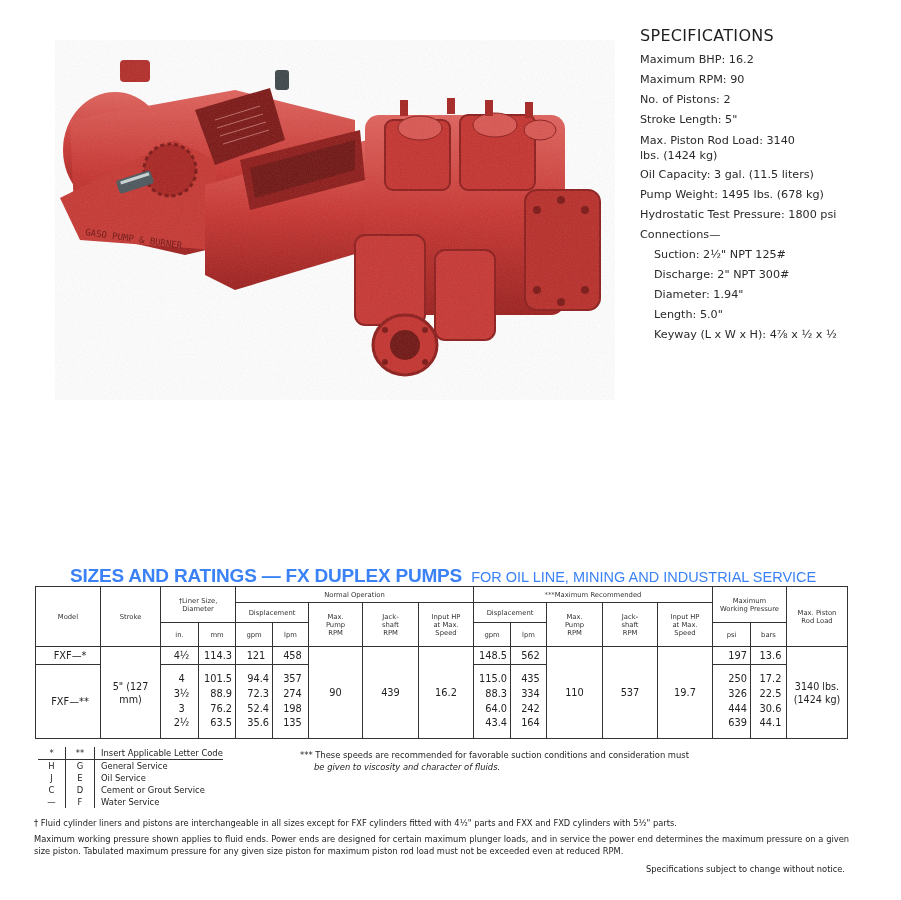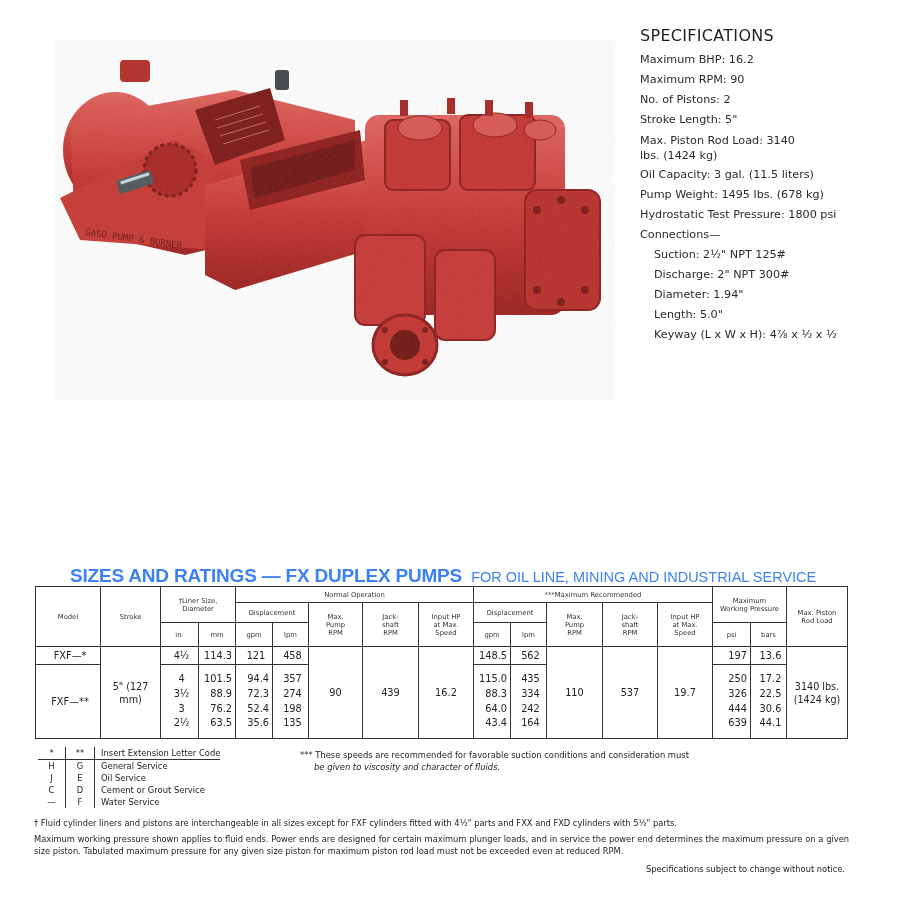--- a/index.html
+++ b/index.html
@@ -284,21 +284,21 @@
   </tr>
 </tbody>
   </table>
 
 <div id="legend" class="abs">
   <table>
     <tbody>
         <tr class="head">
       <td class="c1">*</td>
       <td class="c2">**</td>
-      <td class="c3">Insert Extension Letter Code</td>
+      <td class="c3">Insert Applicable Letter Code</td>
     </tr>
     <tr>
       <td class="c1">H</td>
       <td class="c2">G</td>
       <td class="c3">General Service</td>
     </tr>
     <tr>
       <td class="c1">J</td>
       <td class="c2">E</td>
       <td class="c3">Oil Service</td>

